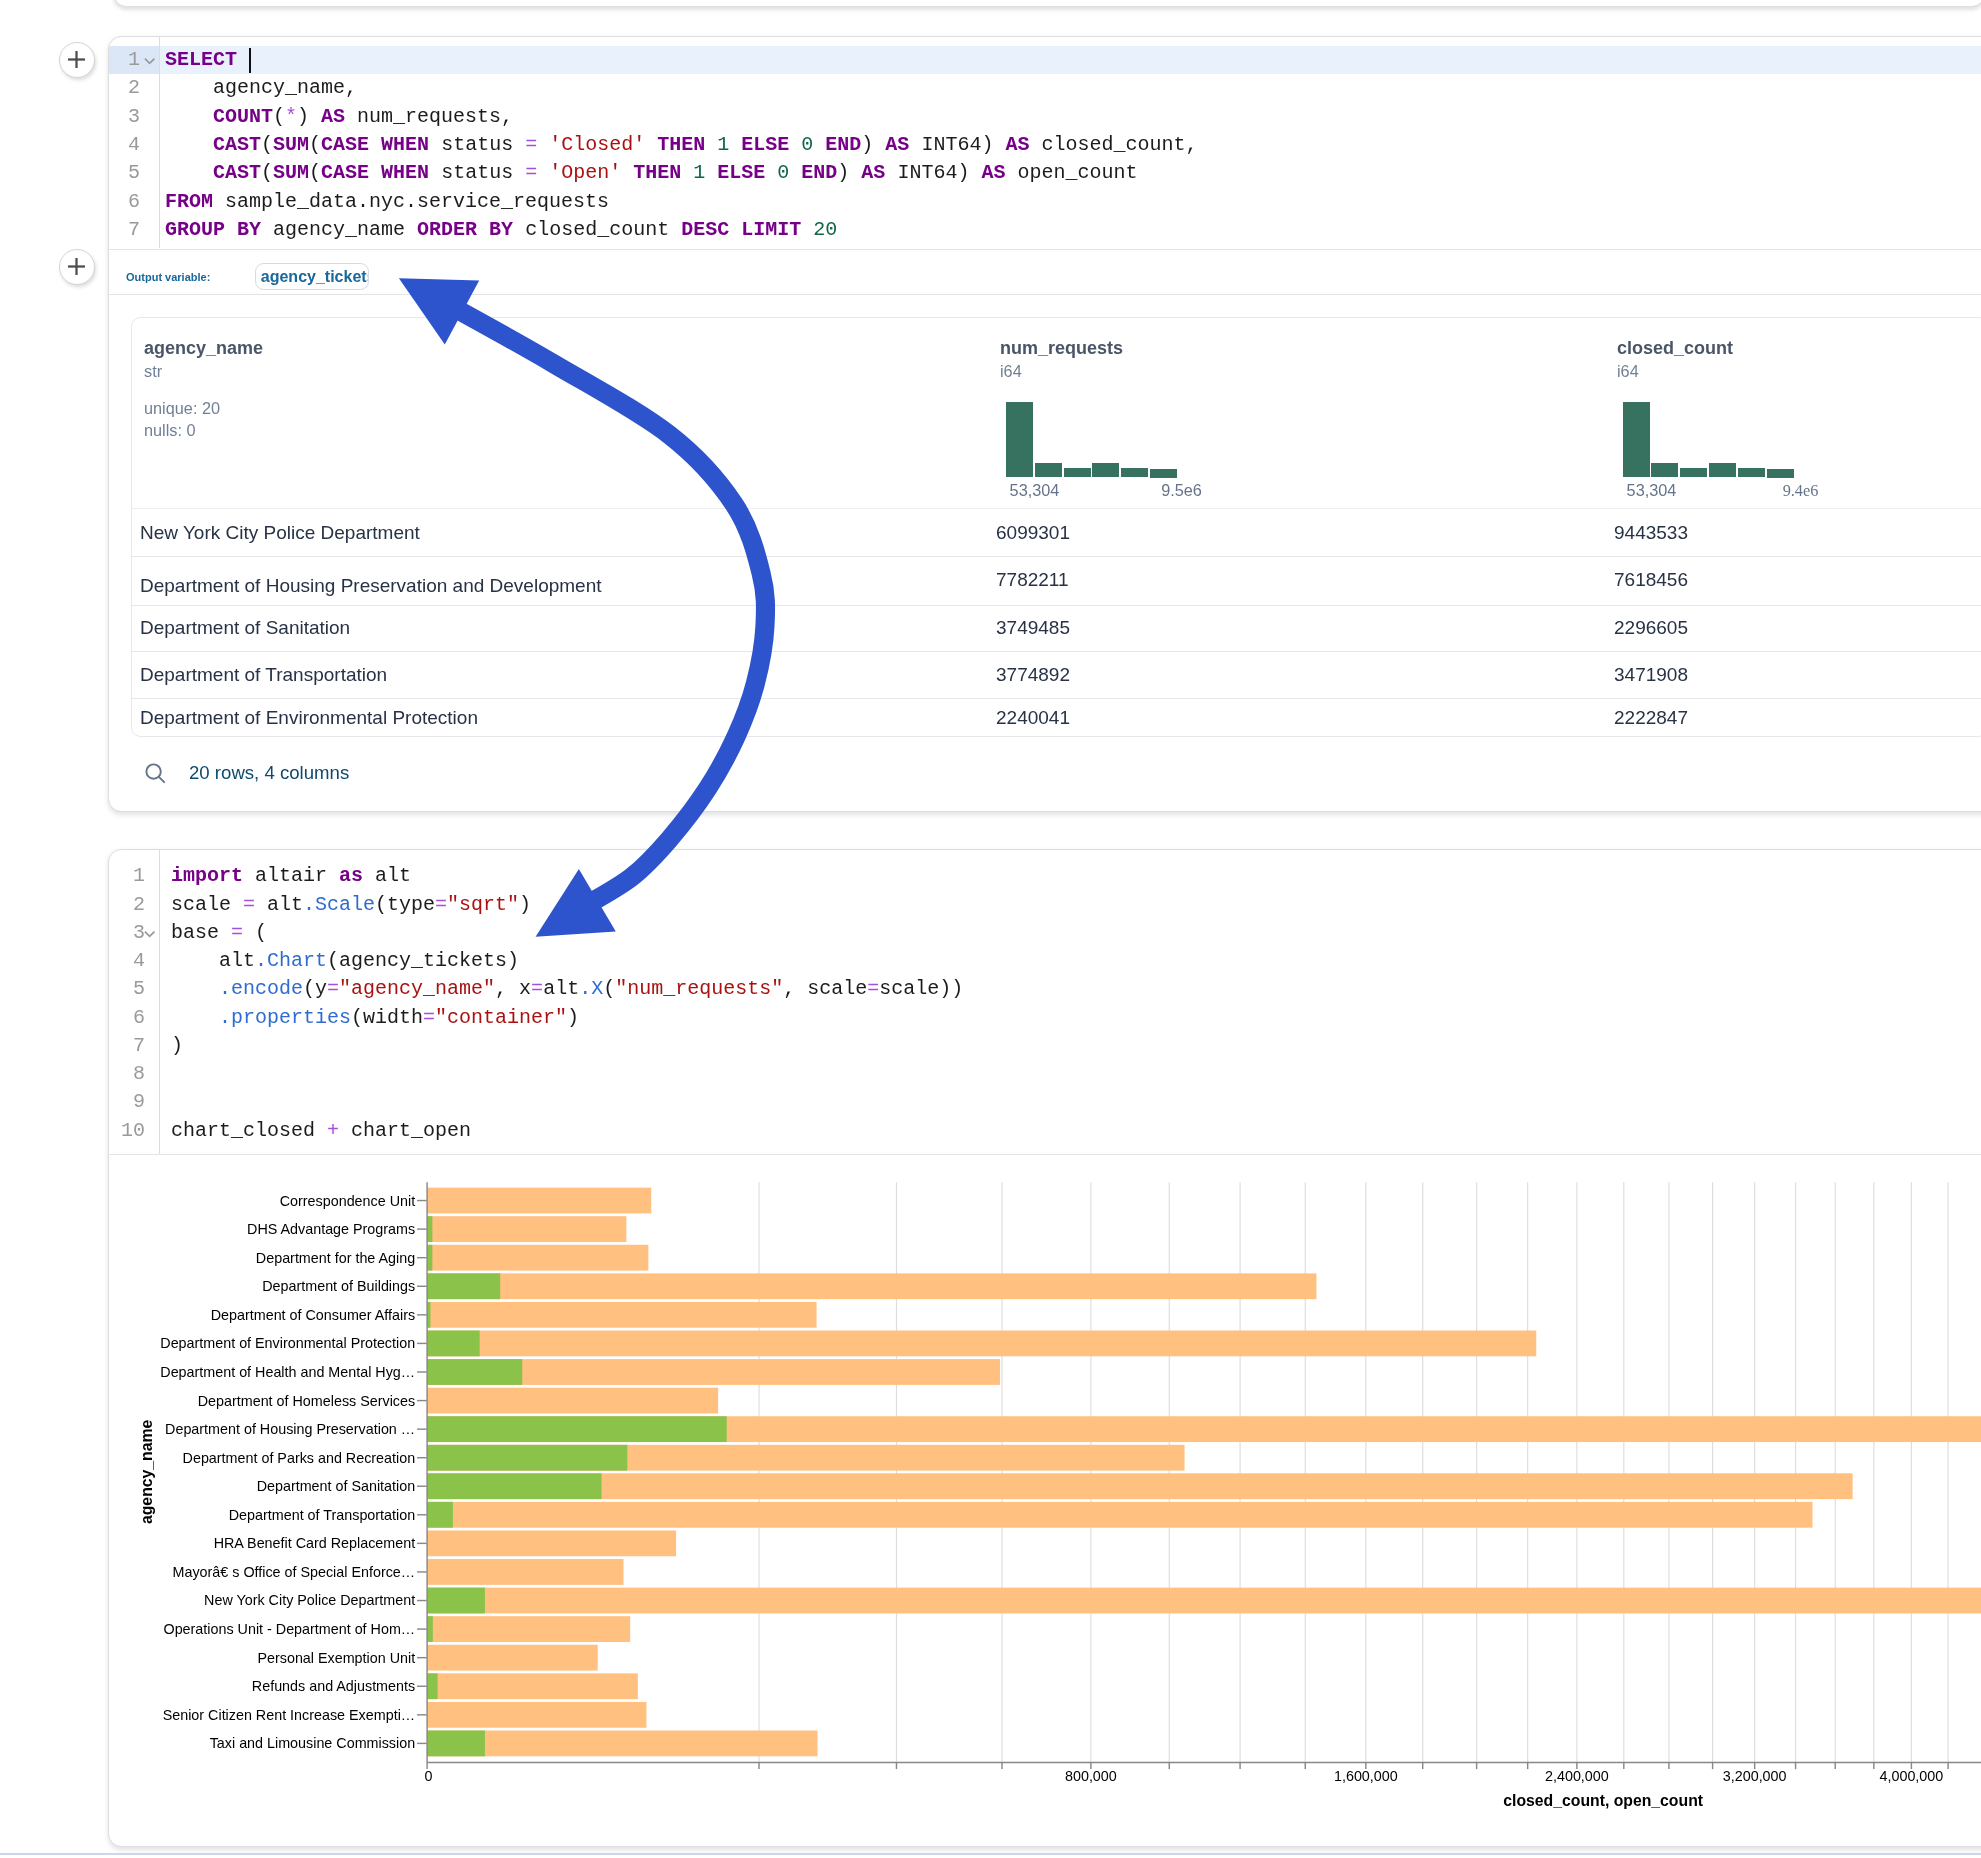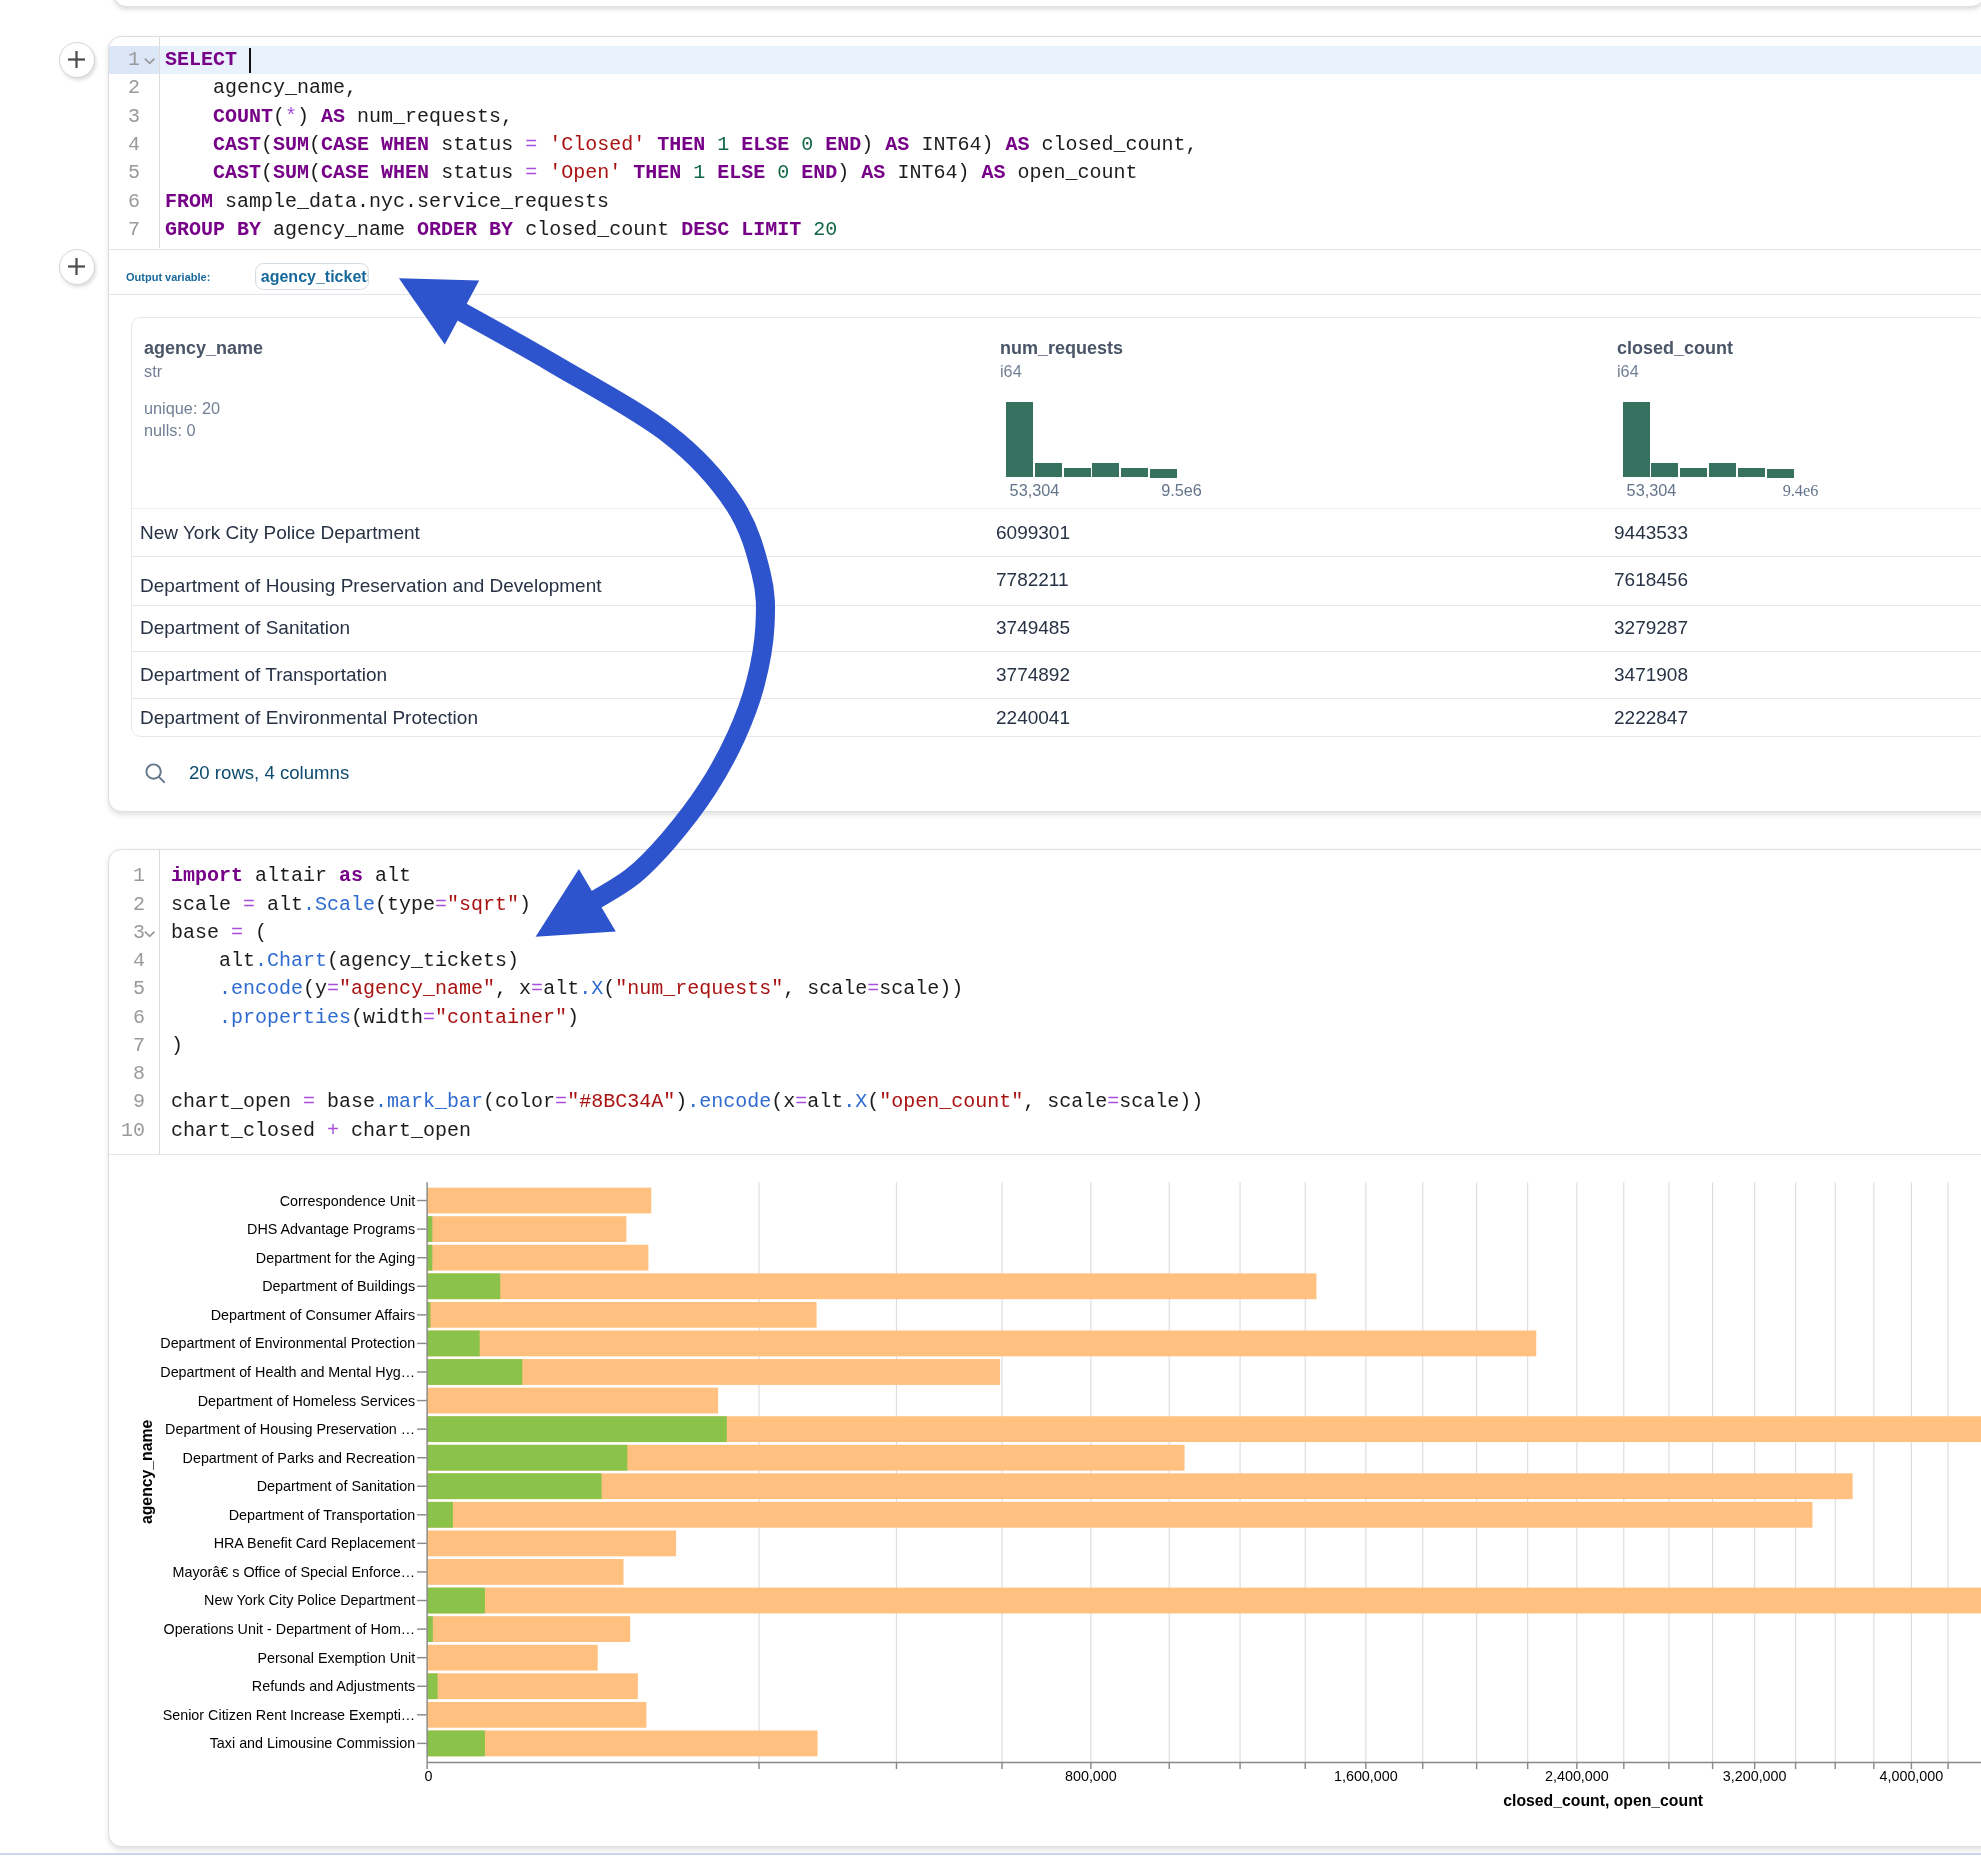--- a/index.html
+++ b/index.html
@@ -100,21 +100,21 @@
 <div class="abs" style="left:1743px; top:481px; width:115px; text-align:center; font-size:16.3px; color:#64748b;font-family:Liberation Serif, serif;">9.4e6</div>
 <div class="hline" style="left:132px; top:508px; width:1850px; background:#edeef2;"></div>
 <div class="rowtxt" style="left:140px; top:520px;">New York City Police Department</div>
 <div class="rowtxt" style="left:996px; top:520px;">6099301</div>
 <div class="rowtxt" style="left:1614px; top:520px;">9443533</div>
 <div class="rowtxt" style="left:140px; top:567px;margin-top:6px;">Department of Housing Preservation and Development</div>
 <div class="rowtxt" style="left:996px; top:567px;">7782211</div>
 <div class="rowtxt" style="left:1614px; top:567px;">7618456</div>
 <div class="rowtxt" style="left:140px; top:615px;">Department of Sanitation</div>
 <div class="rowtxt" style="left:996px; top:615px;">3749485</div>
-<div class="rowtxt" style="left:1614px; top:615px;">3279287</div>
+<div class="rowtxt" style="left:1614px; top:615px;">2296605</div>
 <div class="rowtxt" style="left:140px; top:662px;">Department of Transportation</div>
 <div class="rowtxt" style="left:996px; top:662px;">3774892</div>
 <div class="rowtxt" style="left:1614px; top:662px;">3471908</div>
 <div class="rowtxt" style="left:140px; top:705px;">Department of Environmental Protection</div>
 <div class="rowtxt" style="left:996px; top:705px;">2240041</div>
 <div class="rowtxt" style="left:1614px; top:705px;">2222847</div>
 <div class="hline" style="left:132px; top:556px; width:1850px;"></div>
 <div class="hline" style="left:132px; top:605px; width:1850px;"></div>
 <div class="hline" style="left:132px; top:651px; width:1850px;"></div>
 <div class="hline" style="left:132px; top:698px; width:1850px;"></div>
@@ -133,21 +133,20 @@
 <div class="gut" style="left:108px; width:37px; top:947px;">4</div>
 <div class="codeline" style="left:171px; top:947px;">    alt<span class="fn">.Chart</span>(agency_tickets)</div>
 <div class="gut" style="left:108px; width:37px; top:975px;">5</div>
 <div class="codeline" style="left:171px; top:975px;">    <span class="fn">.encode</span>(y<span class="op">=</span><span class="str">"agency_name"</span>, x<span class="op">=</span>alt<span class="fn">.X</span>(<span class="str">"num_requests"</span>, scale<span class="op">=</span>scale))</div>
 <div class="gut" style="left:108px; width:37px; top:1004px;">6</div>
 <div class="codeline" style="left:171px; top:1004px;">    <span class="fn">.properties</span>(width<span class="op">=</span><span class="str">"container"</span>)</div>
 <div class="gut" style="left:108px; width:37px; top:1032px;">7</div>
 <div class="codeline" style="left:171px; top:1032px;">)</div>
 <div class="gut" style="left:108px; width:37px; top:1060px;">8</div>
 <div class="gut" style="left:108px; width:37px; top:1088px;">9</div>
-<div class="codeline" style="left:171px; top:1088px;">chart_open <span class="op">=</span> base<span class="fn">.mark_bar</span>(color<span class="op">=</span><span class="str">"#8BC34A"</span>)<span class="fn">.encode</span>(x<span class="op">=</span>alt<span class="fn">.X</span>(<span class="str">"open_count"</span>, scale<span class="op">=</span>scale))</div>
 <div class="gut" style="left:108px; width:37px; top:1117px;">10</div>
 <div class="codeline" style="left:171px; top:1117px;">chart_closed <span class="op">+</span> chart_open</div>
 <div class="abs" style="left:142px; top:923px; width:15.3px; height:21px;"><svg width="15.3" height="21" viewBox="0 0 16 22">
         <path d="M3 9 L8 14 L13 9" fill="none" stroke="#999" stroke-width="1.8"></path>
       </svg></div>
 <div class="hline" style="left:109px; top:1154px; width:1900px; background:#e4e4e7;"></div>
 <svg class="abs" style="left:0; top:0;" width="1982" height="1858" viewBox="0 0 2073 1944" font-family="Liberation Sans, sans-serif">
       <line x1="793.8" y1="1237.0" x2="793.8" y2="1844.0" stroke="#ddd" stroke-width="1.2"></line>
       <line x1="937.6" y1="1237.0" x2="937.6" y2="1844.0" stroke="#ddd" stroke-width="1.2"></line>
       <line x1="1048.0" y1="1237.0" x2="1048.0" y2="1844.0" stroke="#ddd" stroke-width="1.2"></line>

